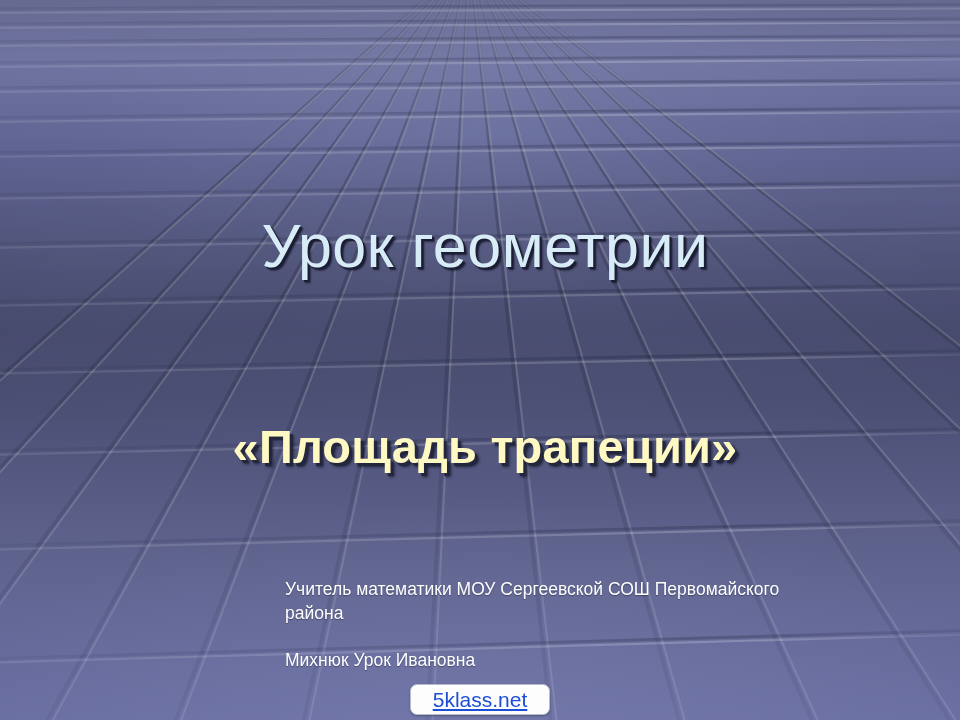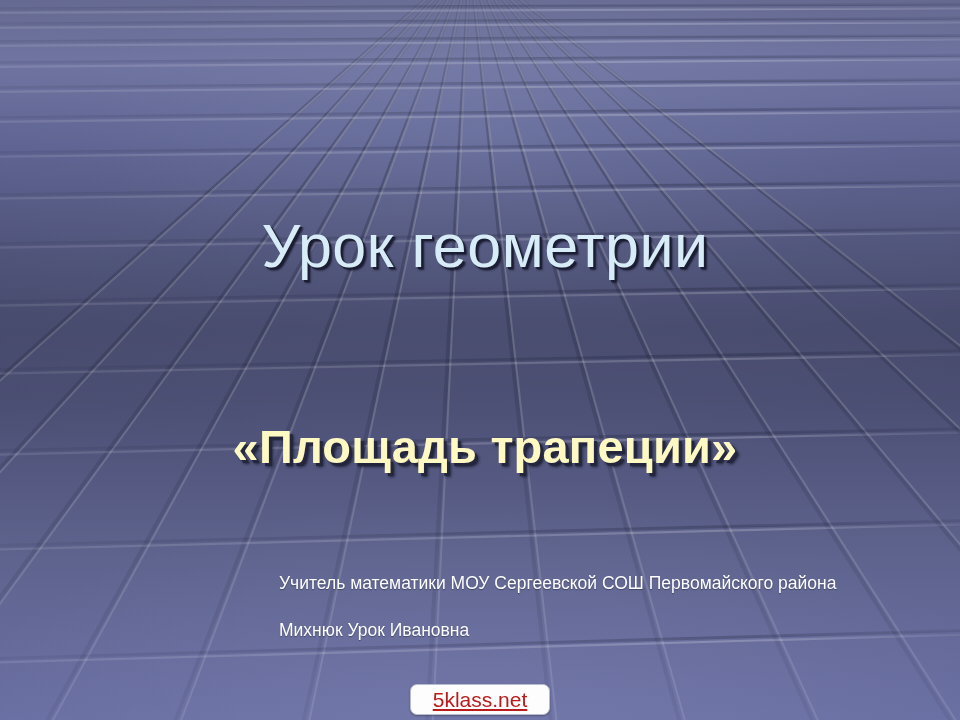--- a/index.html
+++ b/index.html
@@ -114,40 +114,40 @@
     position: absolute;
     left: 279px;
     top: 571px;
     width: 560px;
     color: #ffffff;
     font-size: 17.5px;
     line-height: 24px;
     font-weight: 400;
     text-shadow: 0 1px 1px rgba(25,28,48,0.45);
   }
-  .footer-para { margin: 0; }
+  .footer-para { margin: 6px; }
   .footer-para.second { margin-top: 23px; }
 
   .watermark {
     position: absolute;
     left: 410px;
     top: 684px;
     width: 140px;
     height: 31px;
     box-sizing: border-box;
     background: #fdfdfd;
     border: 1px solid #b9bccd;
     border-radius: 7px;
     box-shadow: 0 1px 2px rgba(20,22,40,0.35);
     display: flex;
     align-items: center;
     justify-content: center;
   }
   .watermark-link {
-    color: #b91c1c;
+    color: #1d4ed8;
     font-size: 21px;
     line-height: 21px;
     font-family: "Liberation Sans", "DejaVu Sans", sans-serif;
     text-decoration: underline;
     text-underline-offset: 2px;
     white-space: nowrap;
   }
 </style>
 </head>
 <body>

